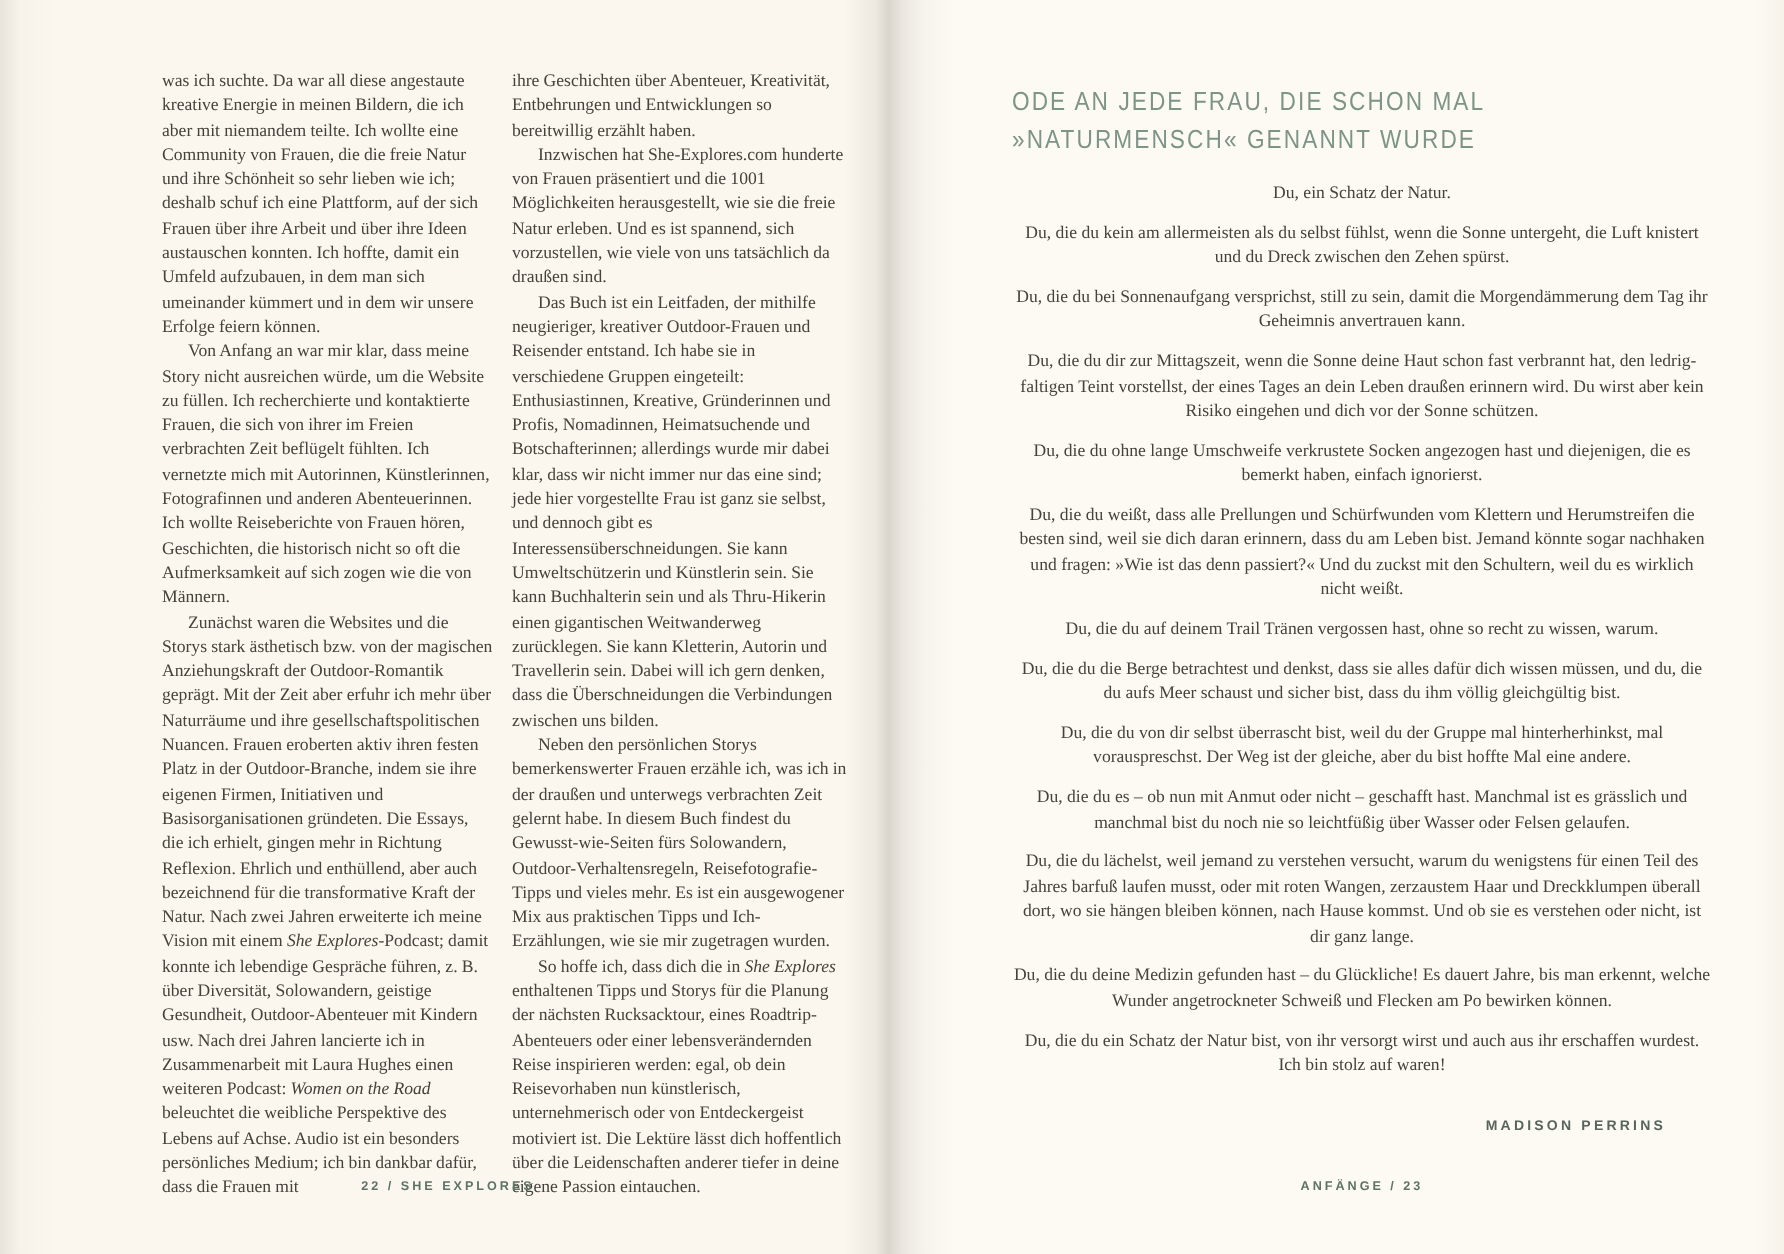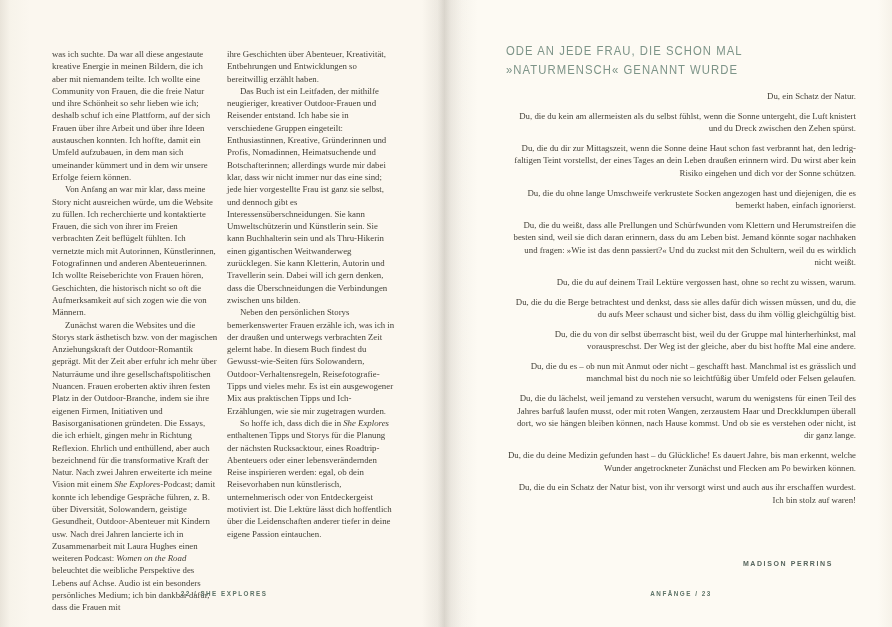--- a/index.html
+++ b/index.html
@@ -8,38 +8,38 @@
     font-family:"Liberation Serif",serif;
     background:#fbf7ef;
     color:#45423a;
   }
   .spread{position:relative;width:892px;height:627px;
     background:linear-gradient(90deg,#e9e4da 0px,#f7f3ea 10px,#fbf7ef 30px,#fbf7ef 430px,#fdfaf3 470px,#fdfaf3 878px,#f6f2e9 892px);
   }
   .gutter{position:absolute;left:422px;top:0;width:56px;height:627px;pointer-events:none;
     background:linear-gradient(90deg,rgba(110,102,90,0) 0%,rgba(110,102,90,0.10) 28%,rgba(110,102,90,0.24) 40%,rgba(110,102,90,0.12) 52%,rgba(110,102,90,0.04) 72%,rgba(110,102,90,0) 100%);
   }
-  .col{position:absolute;top:48px;}
+  .col{position:absolute;top:34px;margin-left:29px;}
   .col1{left:52px;width:166px;}
   .col2{left:227px;width:169px;}
   .col p{
     margin:0;font-size:8.8px;line-height:12.3px;text-align:left;
     hyphens:auto;-webkit-hyphens:auto;word-spacing:-0.1px;
   }
   .col p.indent{text-indent:13px;}
   .title{
     position:absolute;left:506px;top:41px;
     font-family:"Liberation Sans",sans-serif;
     font-size:13px;line-height:19px;letter-spacing:1.2px;
     color:#7d9488;font-weight:400;white-space:nowrap;
     transform:scaleX(0.87);transform-origin:left top;
   }
   .right-body{position:absolute;left:506px;top:90px;width:350px;}
   .right-body p{
-    margin:0 0 7.4px 0;font-size:8.8px;line-height:12.4px;text-align:right;
+    margin:0 0 7.4px 0;font-size:8.8px;line-height:12.4px;text-align:center;
     hyphens:auto;-webkit-hyphens:auto;
   }
   .author{
     position:absolute;left:506px;top:560px;width:327px;text-align:right;
     font-family:"Liberation Sans",sans-serif;font-size:7px;font-weight:bold;
     letter-spacing:1.6px;color:#57655d;
   }
   .footer{
     position:absolute;top:590px;
     font-family:"Liberation Sans",sans-serif;font-size:6.3px;font-weight:bold;
@@ -56,42 +56,44 @@
   <div class="gutter"></div>
 
   <div>
     <div class="col col1">
         <p><span>was ich suchte. Da war all diese angestaute kreative Energie in meinen Bildern, die ich aber mit niemandem teilte. Ich wollte eine Community von Frauen, die die freie Natur und ihre Schönheit so sehr lieben wie ich; deshalb schuf ich eine Plattform, auf der sich Frauen über ihre Arbeit und über ihre Ideen austauschen konnten. Ich hoffte, damit ein Umfeld aufzubauen, in dem man sich umeinander kümmert und in dem wir unsere Erfolge feiern können.</span></p>
         <p class="indent"><span>Von Anfang an war mir klar, dass meine Story nicht ausreichen würde, um die Website zu füllen. Ich recherchierte und kontaktierte Frauen, die sich von ihrer im Freien verbrachten Zeit beflügelt fühlten. Ich vernetzte mich mit Autorinnen, Künstlerinnen, Fotografinnen und anderen Abenteuerinnen. Ich wollte Reiseberichte von Frauen hören, Geschichten, die historisch nicht so oft die Aufmerksamkeit auf sich zogen wie die von Männern.</span></p>
         <p class="indent"><span>Zunächst waren die Websites und die Storys stark ästhetisch bzw. von der magischen Anziehungskraft der Outdoor-Romantik geprägt. Mit der Zeit aber erfuhr ich mehr über Naturräume und ihre gesellschaftspolitischen Nuancen. Frauen eroberten aktiv ihren festen Platz in der Outdoor-Branche, indem sie ihre eigenen Firmen, Initiativen und Basisorganisationen gründeten. Die Essays, die ich erhielt, gingen mehr in Richtung Reflexion. Ehrlich und enthüllend, aber auch bezeichnend für die transformative Kraft der Natur. Nach zwei Jahren erweiterte ich meine Vision mit einem </span><span class="em">She Explores</span><span>-Podcast; damit konnte ich lebendige Gespräche führen, z. B. über Diversität, Solowandern, geistige Gesundheit, Outdoor-Abenteuer mit Kindern usw. Nach drei Jahren lancierte ich in Zusammenarbeit mit Laura Hughes einen weiteren Podcast: </span><span class="em">Women on the Road</span><span> beleuchtet die weibliche Perspektive des Lebens auf Achse. Audio ist ein besonders persönliches Medium; ich bin dankbar dafür, dass die Frauen mit</span></p>
       </div>
     <div class="col col2">
         <p><span>ihre Geschichten über Abenteuer, Kreativität, Entbehrungen und Entwicklungen so bereitwillig erzählt haben.</span></p>
+        <p class="indent"><span>Inzwischen hat She-Explores.com hunderte von Frauen präsentiert und die 1001 Möglichkeiten herausgestellt, wie sie die freie Natur erleben. Und es ist spannend, sich vorzustellen, wie viele von uns tatsächlich da draußen sind.</span></p>
         <p class="indent"><span>Das Buch ist ein Leitfaden, der mithilfe neugieriger, kreativer Outdoor-Frauen und Reisender entstand. Ich habe sie in verschiedene Gruppen eingeteilt: Enthusiastinnen, Kreative, Gründerinnen und Profis, Nomadinnen, Heimatsuchende und Botschafterinnen; allerdings wurde mir dabei klar, dass wir nicht immer nur das eine sind; jede hier vorgestellte Frau ist ganz sie selbst, und dennoch gibt es Interessensüberschneidungen. Sie kann Umweltschützerin und Künstlerin sein. Sie kann Buchhalterin sein und als Thru-Hikerin einen gigantischen Weitwanderweg zurücklegen. Sie kann Kletterin, Autorin und Travellerin sein. Dabei will ich gern denken, dass die Überschneidungen die Verbindungen zwischen uns bilden.</span></p>
         <p class="indent"><span>Neben den persönlichen Storys bemerkenswerter Frauen erzähle ich, was ich in der draußen und unterwegs verbrachten Zeit gelernt habe. In diesem Buch findest du Gewusst-wie-Seiten fürs Solowandern, Outdoor-Verhaltensregeln, Reisefotografie-Tipps und vieles mehr. Es ist ein ausgewogener Mix aus praktischen Tipps und Ich-Erzählungen, wie sie mir zugetragen wurden.</span></p>
         <p class="indent"><span>So hoffe ich, dass dich die in </span><span class="em">She Explores</span><span> enthaltenen Tipps und Storys für die Planung der nächsten Rucksacktour, eines Roadtrip-Abenteuers oder einer lebensverändernden Reise inspirieren werden: egal, ob dein Reisevorhaben nun künstlerisch, unternehmerisch oder von Entdeckergeist motiviert ist. Die Lektüre lässt dich hoffentlich über die Leidenschaften anderer tiefer in deine eigene Passion eintauchen.</span></p>
       </div>
     <div class="footer footer-left">22 / SHE EXPLORES</div>
   </div>
 
   <div>
     <div class="title">
       <div>ODE AN JEDE FRAU, DIE SCHON MAL</div>
       <div>»NATURMENSCH« GENANNT WURDE</div>
     </div>
     <div class="right-body">
         <p><span>Du, ein Schatz der Natur.</span></p>
         <p><span>Du, die du kein am allermeisten als du selbst fühlst, wenn die Sonne untergeht, die Luft knistert und du Dreck zwischen den Zehen spürst.</span></p>
+        <p><span>Du, die du bei Sonnenaufgang versprichst, still zu sein, damit die Morgendämmerung dem Tag ihr Geheimnis anvertrauen kann.</span></p>
         <p><span>Du, die du dir zur Mittagszeit, wenn die Sonne deine Haut schon fast verbrannt hat, den ledrig-faltigen Teint vorstellst, der eines Tages an dein Leben draußen erinnern wird. Du wirst aber kein Risiko eingehen und dich vor der Sonne schützen.</span></p>
         <p><span>Du, die du ohne lange Umschweife verkrustete Socken angezogen hast und diejenigen, die es bemerkt haben, einfach ignorierst.</span></p>
         <p><span>Du, die du weißt, dass alle Prellungen und Schürfwunden vom Klettern und Herumstreifen die besten sind, weil sie dich daran erinnern, dass du am Leben bist. Jemand könnte sogar nachhaken und fragen: »Wie ist das denn passiert?« Und du zuckst mit den Schultern, weil du es wirklich nicht weißt.</span></p>
-        <p><span>Du, die du auf deinem Trail Lektüre vergossen hast, ohne so recht zu wissen, warum.</span></p>
+        <p><span>Du, die du auf deinem Trail Tränen vergossen hast, ohne so recht zu wissen, warum.</span></p>
         <p><span>Du, die du die Berge betrachtest und denkst, dass sie alles dafür dich wissen müssen, und du, die du aufs Meer schaust und sicher bist, dass du ihm völlig gleichgültig bist.</span></p>
         <p><span>Du, die du von dir selbst überrascht bist, weil du der Gruppe mal hinterherhinkst, mal vorauspreschst. Der Weg ist der gleiche, aber du bist hoffte Mal eine andere.</span></p>
-        <p><span>Du, die du es – ob nun mit Anmut oder nicht – geschafft hast. Manchmal ist es grässlich und manchmal bist du noch nie so leichtfüßig über Umfeld oder Felsen gelaufen.</span></p>
+        <p><span>Du, die du es – ob nun mit Anmut oder nicht – geschafft hast. Manchmal ist es grässlich und manchmal bist du noch nie so leichtfüßig über Wasser oder Felsen gelaufen.</span></p>
         <p><span>Du, die du lächelst, weil jemand zu verstehen versucht, warum du wenigstens für einen Teil des Jahres barfuß laufen musst, oder mit roten Wangen, zerzaustem Haar und Dreckklumpen überall dort, wo sie hängen bleiben können, nach Hause kommst. Und ob sie es verstehen oder nicht, ist dir ganz lange.</span></p>
-        <p><span>Du, die du deine Medizin gefunden hast – du Glückliche! Es dauert Jahre, bis man erkennt, welche Wunder angetrockneter Zunächst und Flecken am Po bewirken können.</span></p>
+        <p><span>Du, die du deine Medizin gefunden hast – du Glückliche! Es dauert Jahre, bis man erkennt, welche Wunder angetrockneter Schweiß und Flecken am Po bewirken können.</span></p>
         <p><span>Du, die du ein Schatz der Natur bist, von ihr versorgt wirst und auch aus ihr erschaffen wurdest. Ich bin stolz auf waren!</span></p>
       </div>
     <div class="author">MADISON PERRINS</div>
     <div class="footer footer-right">ANFÄNGE / 23</div>
   </div>
 </div>
 
 </body></html>

